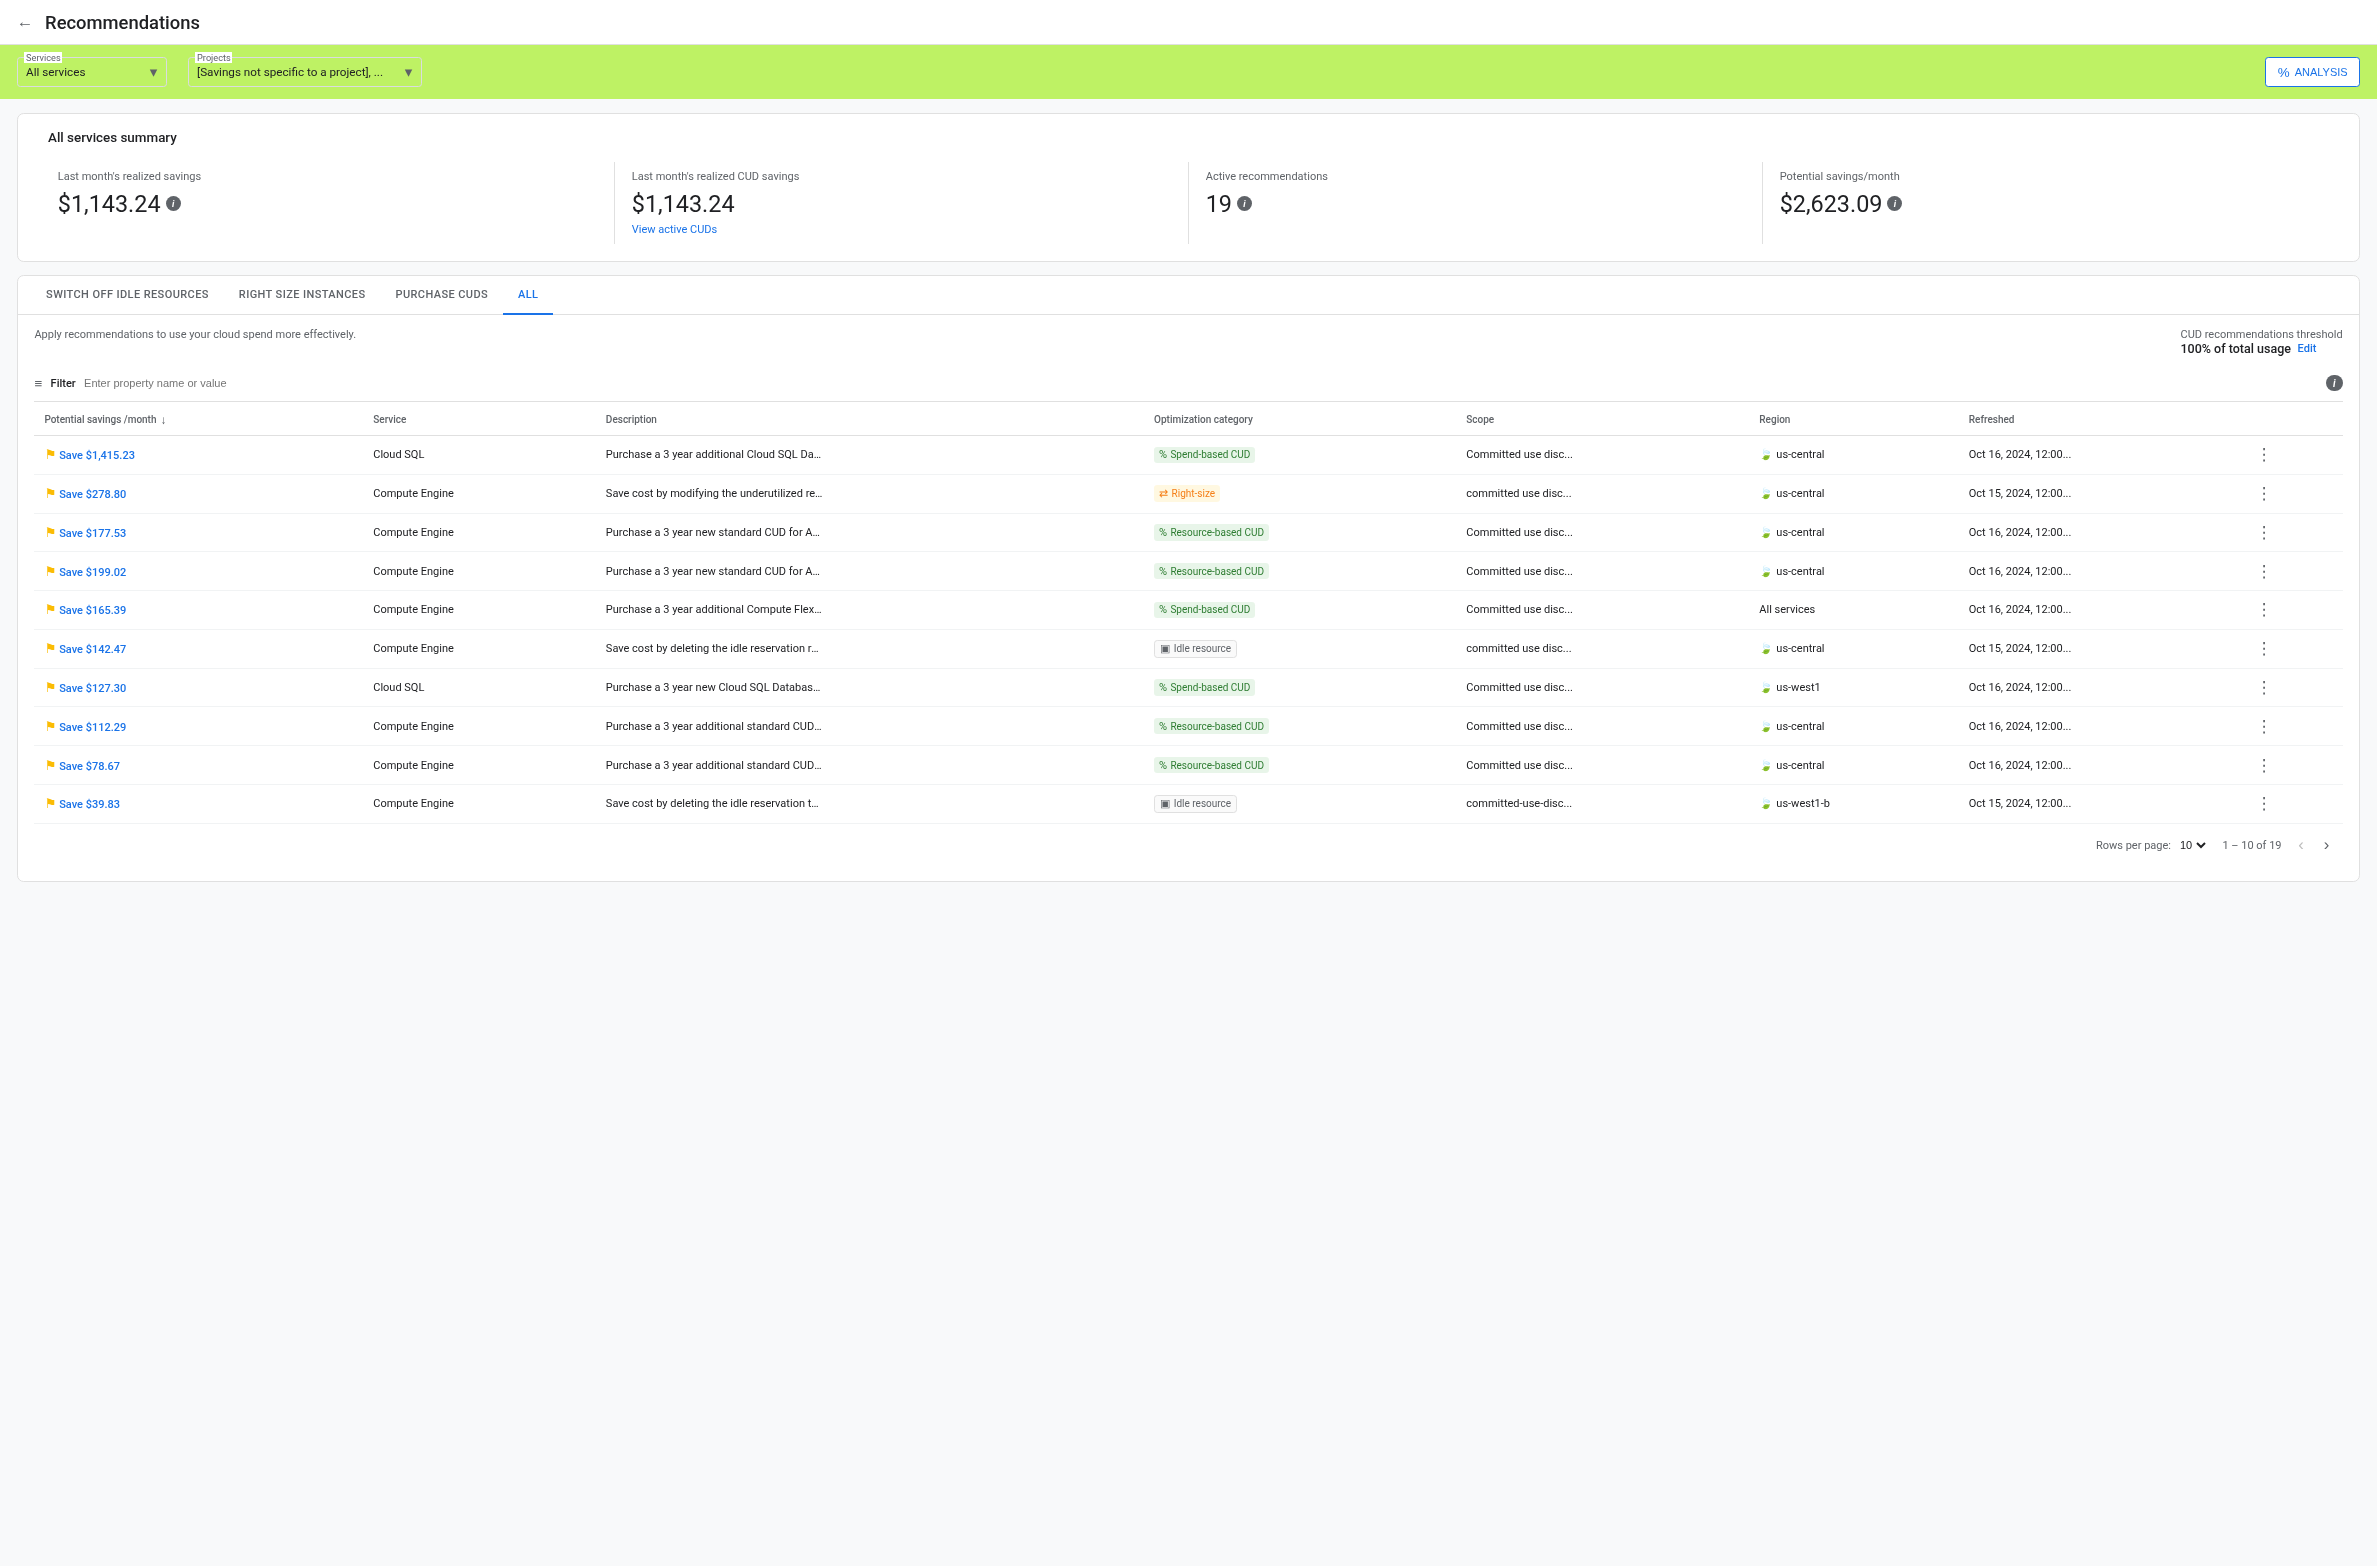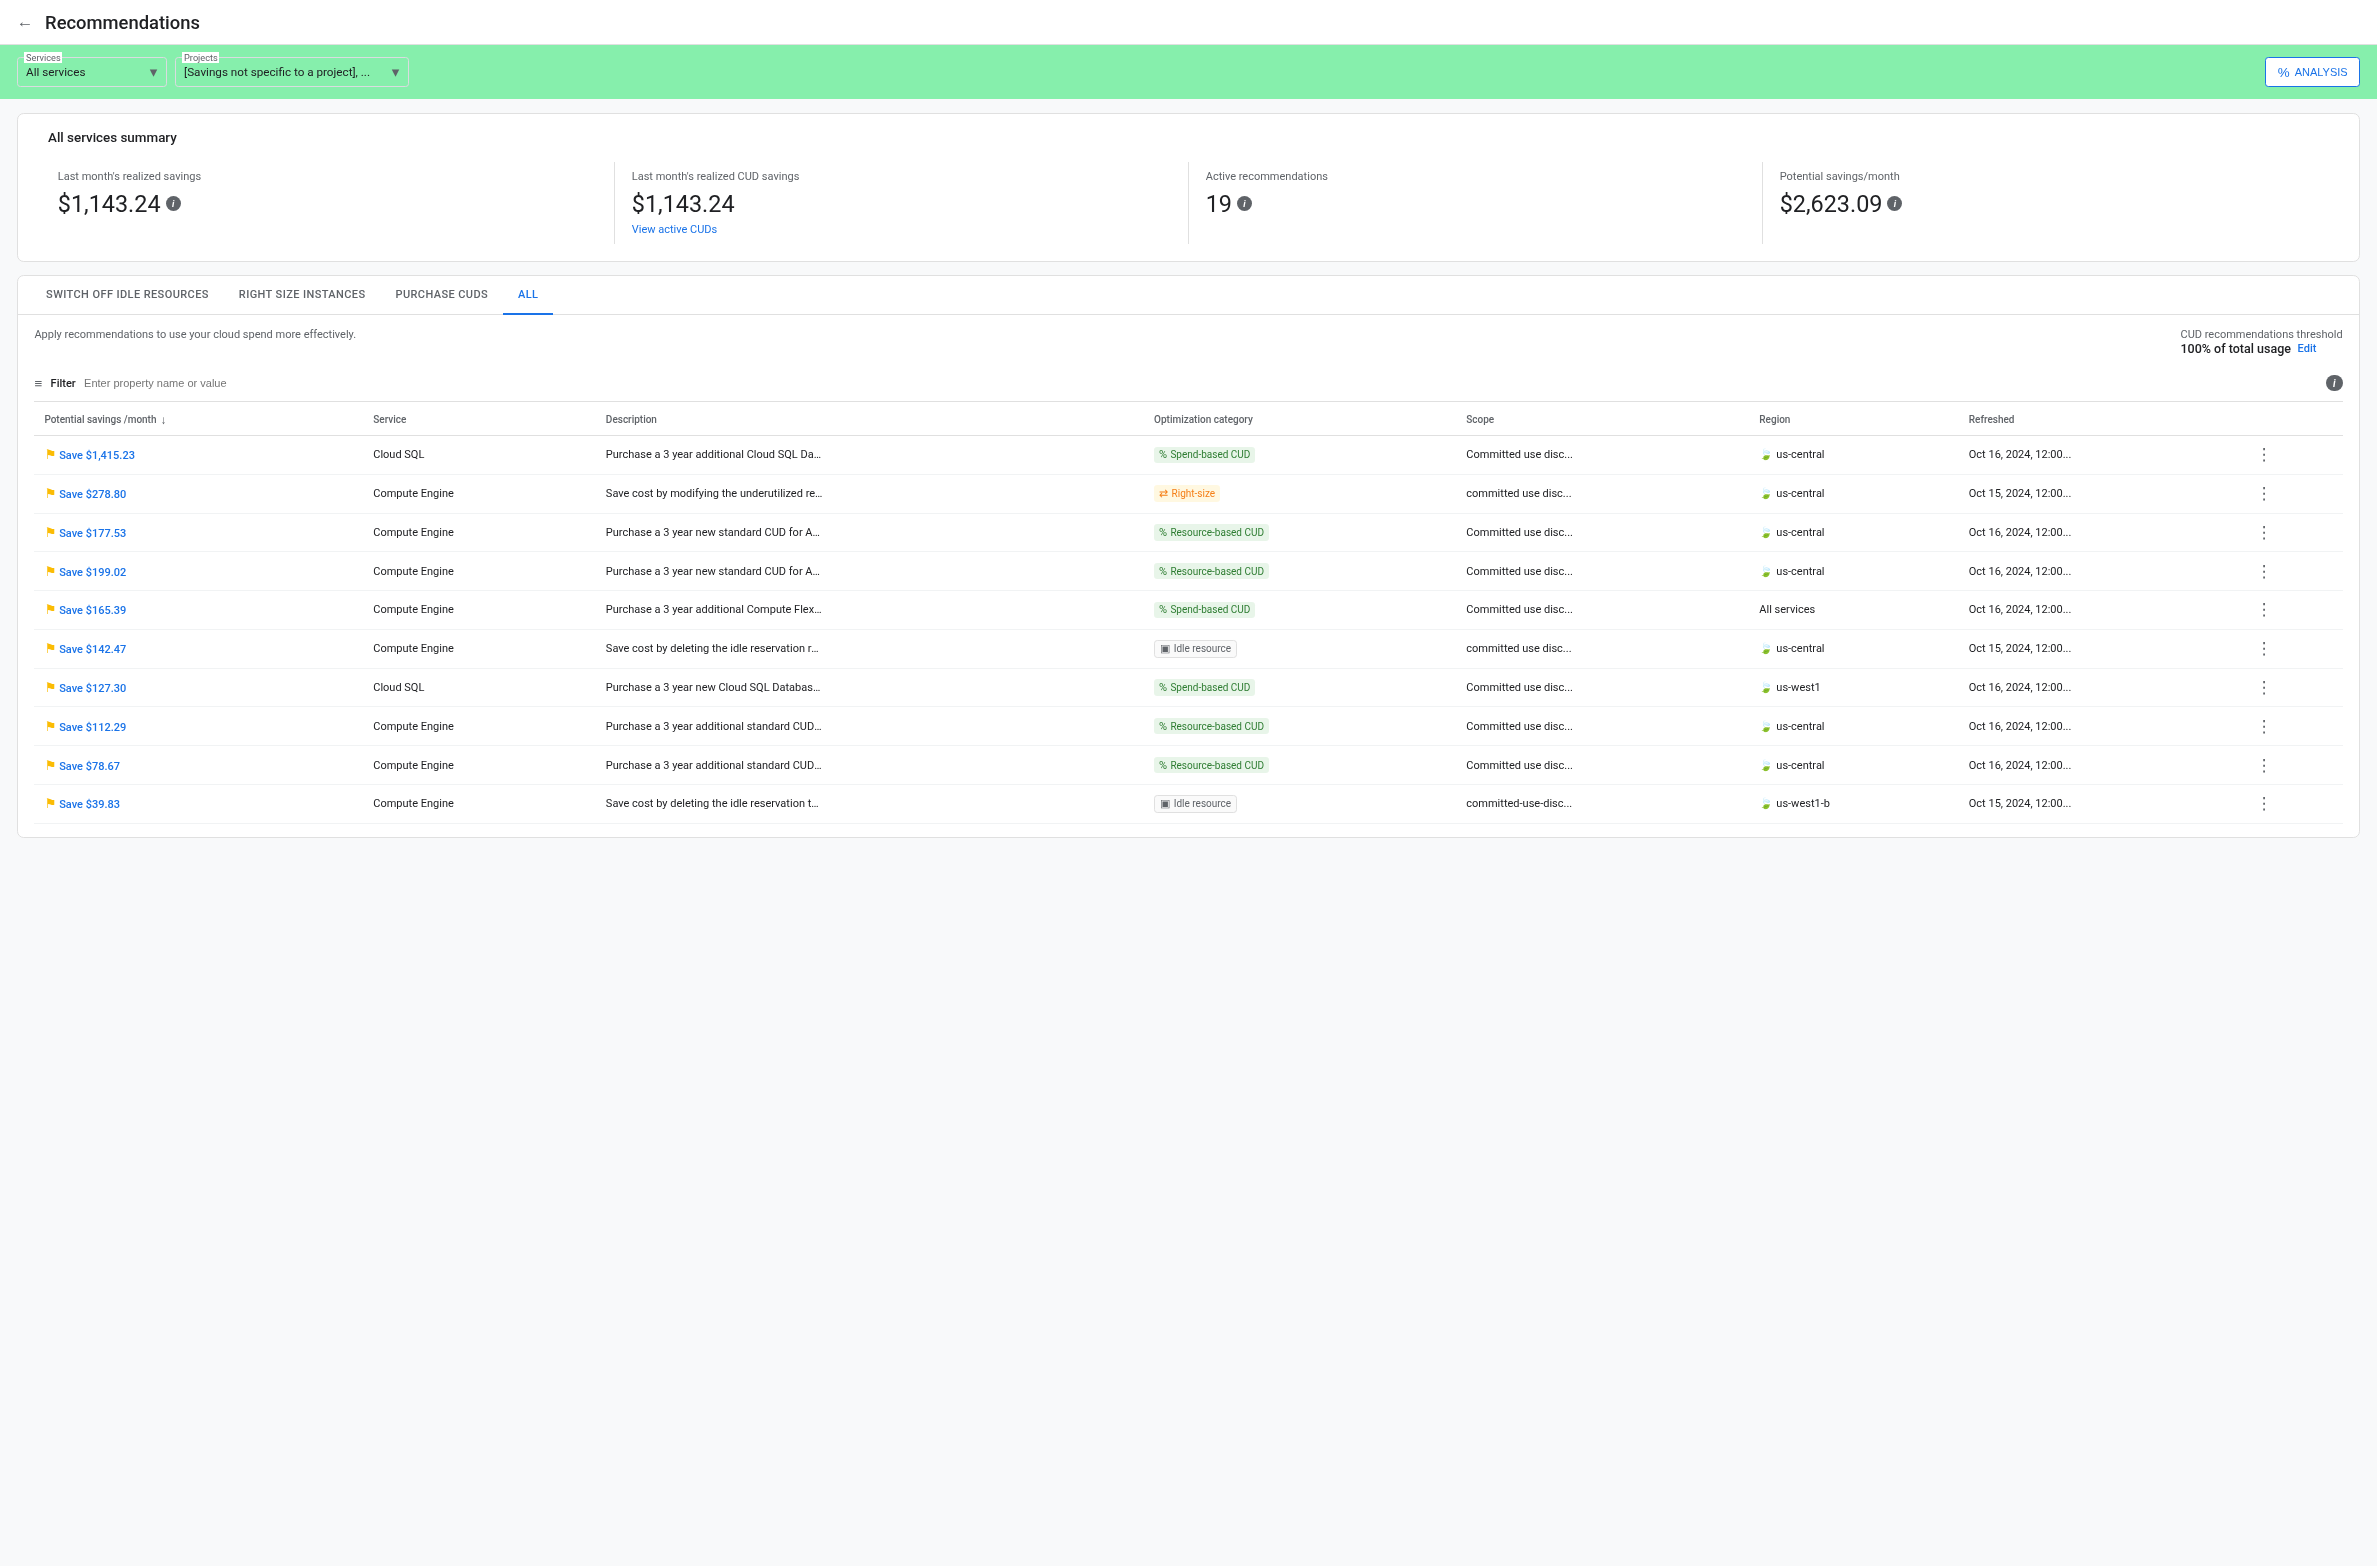--- a/index.html
+++ b/index.html
@@ -2,21 +2,21 @@
 <html style="font-size:13.4px"><head>
   <meta charset="utf-8">
   <style>
     * { box-sizing: border-box; margin: 0; padding: 0; }
     body { font-family: 'Google Sans', Roboto, Arial, sans-serif; font-size: 11.7px; color: #202124; background: #f8f9fa; }
 
     .top-bar { display: flex; align-items: center; padding: 11.7px 16.7px; background: #fff; border-bottom: 0.8px solid #e0e0e0; }
     .back-btn { color: #5f6368; cursor: pointer; margin-right: 11.7px; font-size: 16.7px; border: none; background: none; }
     .page-title { font-size: 18.4px; font-weight: 500; color: #202124; }
 
-    .filter-bar { display: flex; align-items: center; padding: 11.7px 16.7px; background: #86efac; gap: 8px; justify-content: flex-end; }
+    .filter-bar { display: flex; align-items: center; padding: 11.7px 16.7px; background: #bef264; gap: 21px; justify-content: flex-end; }
     .filter-select-wrap { border: 0.8px solid #dadce0; border-radius: 3.3px; padding: 5px 8.4px; display: flex; flex-direction: column; position: relative; min-width: 150px; }
     .filter-select-label { font-size: 9.2px; color: #5f6368; position: absolute; top: -6.7px; left: 6.7px; background: #fff; padding: 0 1.7px; }
     .filter-select-val { display: flex; align-items: center; justify-content: space-between; font-size: 11.7px; cursor: pointer; }
     .filter-select-val .chevron { font-size: 15px; color: #5f6368; }
     .analysis-btn { margin-left: auto; display: flex; align-items: center; gap: 5px; border: 0.8px solid #1a73e8; border-radius: 3.3px; padding: 6.7px 11.7px; color: #1a73e8; font-size: 11px; font-weight: 500; cursor: pointer; background: #fff; }
     .analysis-icon { font-size: 13.4px; }
 
     .summary-section { background: #fff; margin: 13.4px 16.7px; border: 0.8px solid #e0e0e0; border-radius: 6.7px; padding: 16.7px 23.4px; }
     .summary-title { font-size: 13.4px; font-weight: 500; margin-bottom: 16.7px; margin-left: 7px; }
     .summary-cards { display: flex; gap: 0; }
@@ -445,16 +445,29 @@
               </span>
             </td>
     <td>Oct 15, 2024, 12:00...</td>
     <td>
       <button class="more-btn">⋮</button>
     </td>
   </tr>
         </tbody>
     </table>
 
+    <div class="pagination-row">
+      <span class="rows-per-page">
+        <span>Rows per page:</span>
+        <select class="rows-select">
+          <option>10</option>
+          <option>25</option>
+          <option>50</option>
+        </select>
+      </span>
+      <span class="page-info">1 – 10 of 19</span>
+      <button class="page-nav-btn" disabled="">‹</button>
+      <button class="page-nav-btn">›</button>
+    </div>
 
   </div>
 </div>
 
 
 </body></html>

